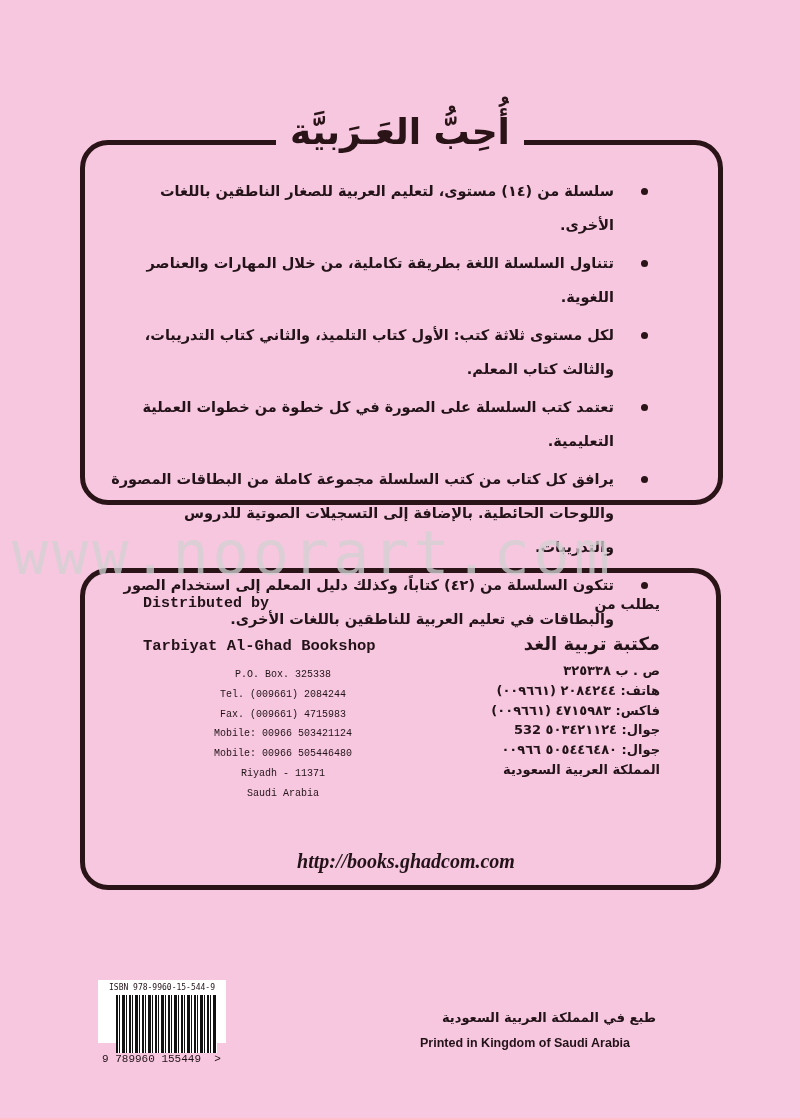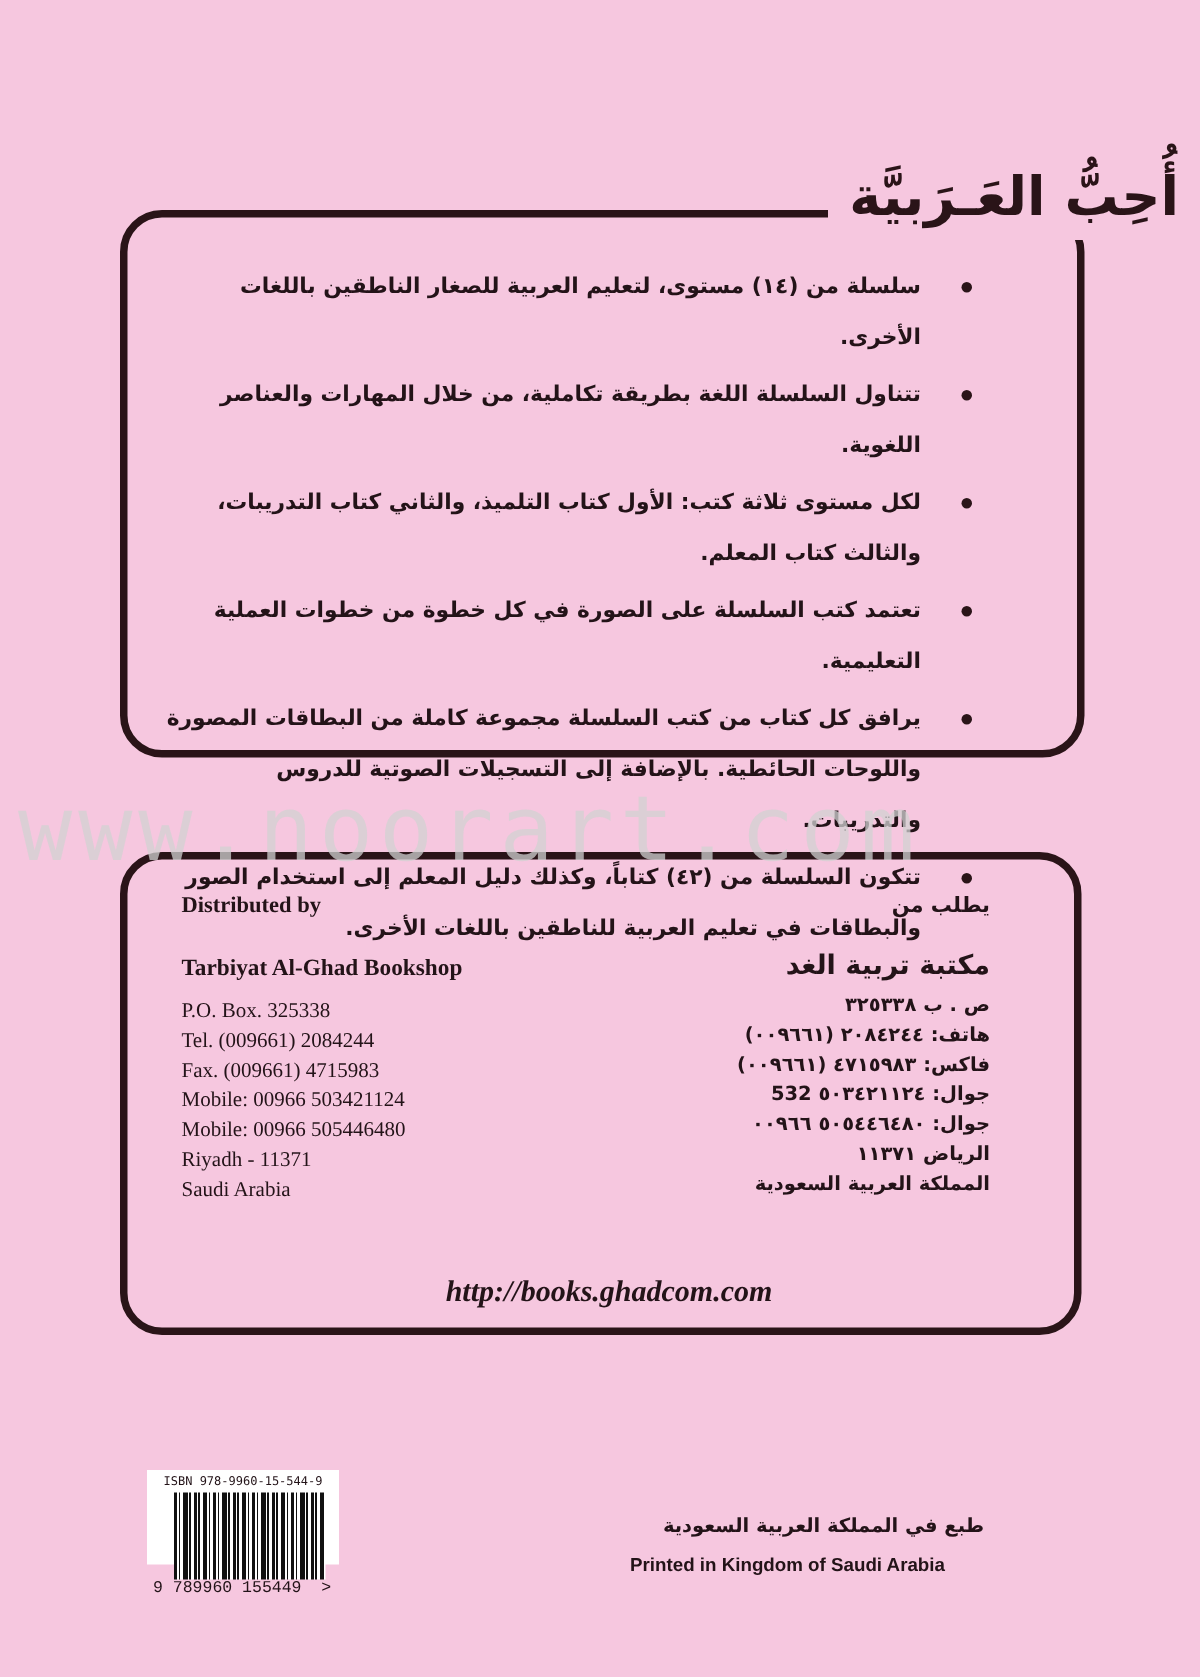--- a/index.html
+++ b/index.html
@@ -8,21 +8,21 @@
     background:#f6c7df;
     font-family:"DejaVu Sans", sans-serif;
     color:#231318;
   }
   .box {
     position:absolute; border:5px solid #2a1418; border-radius:28px; box-sizing:border-box;
   }
   #top-box { left:80px; top:140px; width:643px; height:365px; }
   #bottom-box { left:80px; top:568px; width:641px; height:322px; }
   .title-wrap {
-    position:absolute; top:104px; left:0; width:800px; text-align:right;
+    position:absolute; top:104px; left:0; width:800px; text-align:center;
   }
   .title {
     display:inline-block; background:#f6c7df; padding:0 14px;
     font-family:"DejaVu Sans", sans-serif; font-weight:bold; font-size:36px;
     line-height:56px; color:#2a1418; direction:rtl;
   }
   .bullets {
     position:absolute; top:174px; left:110px; width:540px;
     direction:rtl; text-align:right; list-style:none; margin:0; padding:0;
   }
@@ -32,26 +32,26 @@
   }
   .bullets li .dot {
     position:absolute; right:2px; top:14px; width:7px; height:7px; border-radius:50%; background:#2a1418;
   }
   .watermark {
     position:absolute; top:523px; left:12px; width:790px;
     font-family:"DejaVu Sans Mono", monospace; font-size:60px; letter-spacing:4px;
     color:rgba(210,210,210,0.75); white-space:nowrap; line-height:60px;
   }
   .en-col {
-    position:absolute; left:121px; top:594px; width:280px;
-    font-family:Liberation Serif, serif;
+    position:absolute; left:143px; top:594px; width:280px;
+    font-family:Liberation Mono, monospace;
   }
   .en-col .lbl { font-weight:bold; font-size:15px; line-height:20px; }
   .en-col .shop { font-weight:bold; font-size:15.5px; margin-top:22px; line-height:20px; }
-  .en-col .lines { margin-top:9px; font-size:14px; line-height:19.8px; }
+  .en-col .lines { margin-top:9px; font-size:10px; line-height:19.8px;text-align:center; }
   .ar-col {
     position:absolute; left:420px; top:594px; width:240px;
     direction:rtl; text-align:right; font-family:"DejaVu Sans", sans-serif;
   }
   .ar-col .lbl { font-weight:bold; font-size:14px; line-height:20px; }
   .ar-col .shop { font-weight:bold; font-size:18px; margin-top:18px; line-height:24px; }
   .ar-col .lines { margin-top:5px; font-size:13px; font-weight:bold; line-height:19.8px; }
   .url {
     position:absolute; top:850px; left:6px; width:800px; text-align:center;
     font-family:"Liberation Serif", serif; font-weight:bold; font-size:20px;font-style:italic;
@@ -114,21 +114,20 @@
 
 <div class="ar-col">
   <div class="lbl">يطلب من</div>
   <div class="shop">مكتبة تربية الغد</div>
   <div class="lines">
     <div>ص . ب ٣٢٥٣٣٨</div>
     <div>هاتف: ٢٠٨٤٢٤٤ (٠٠٩٦٦١)</div>
     <div>فاكس: ٤٧١٥٩٨٣ (٠٠٩٦٦١)</div>
     <div>جوال: ٥٠٣٤٢١١٢٤ 532</div>
     <div>جوال: ٥٠٥٤٤٦٤٨٠ ٠٠٩٦٦</div>
-    <div>الرياض ١١٣٧١</div>
     <div>المملكة العربية السعودية</div>
   </div>
 </div>
 
 <div class="url">http://books.ghadcom.com</div>
 
 <div class="barcode">
   <div class="isbn">ISBN 978-9960-15-544-9</div>
   <div class="bars"></div>
   <div class="num">9 789960 155449  &gt;</div>

